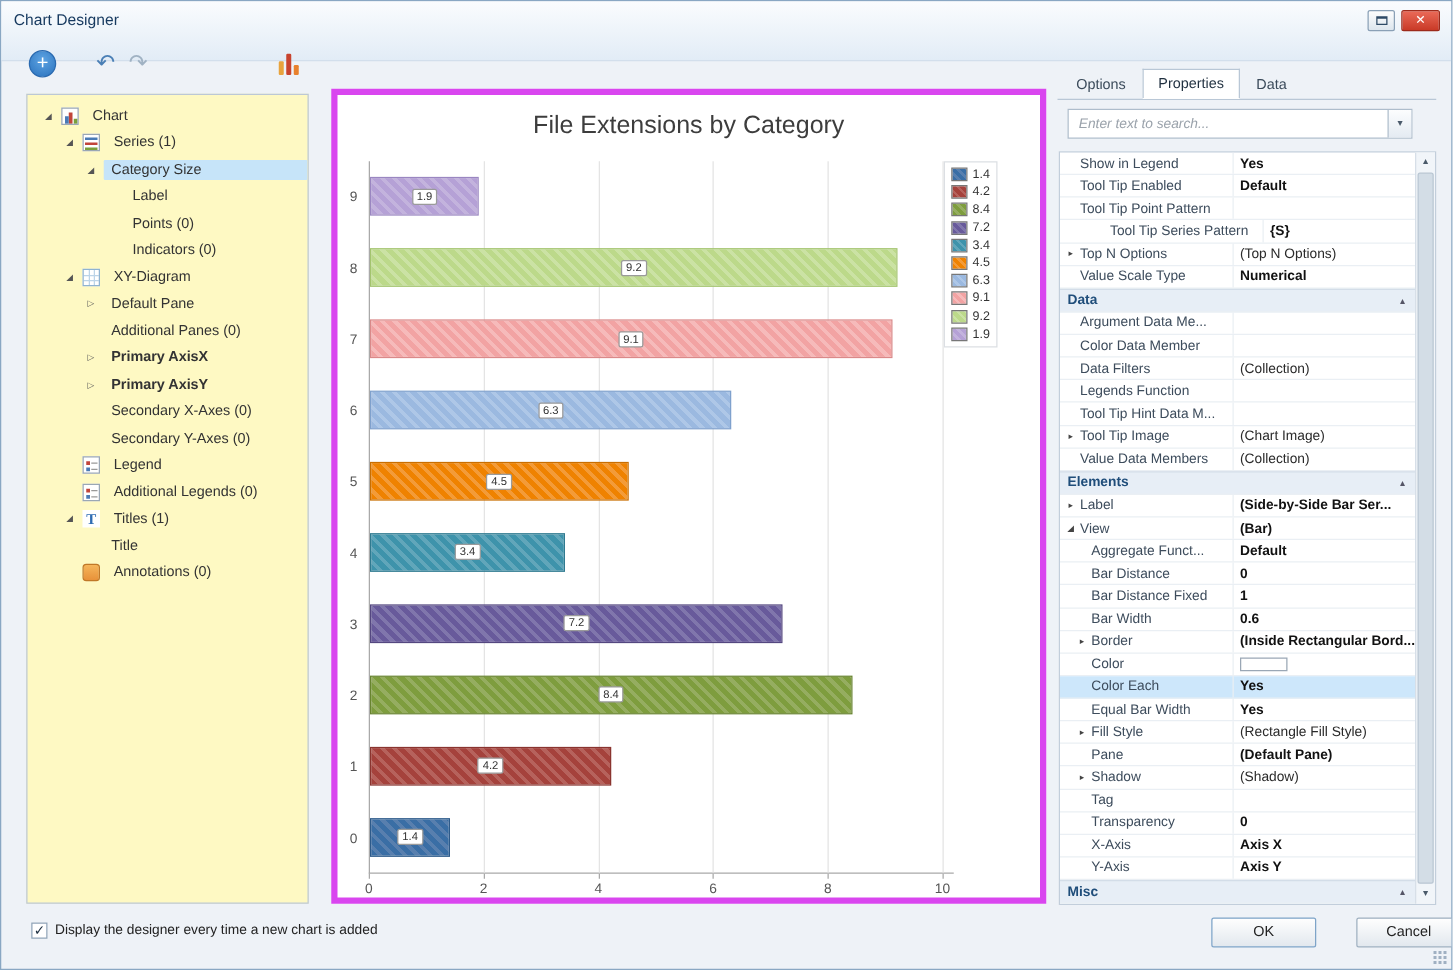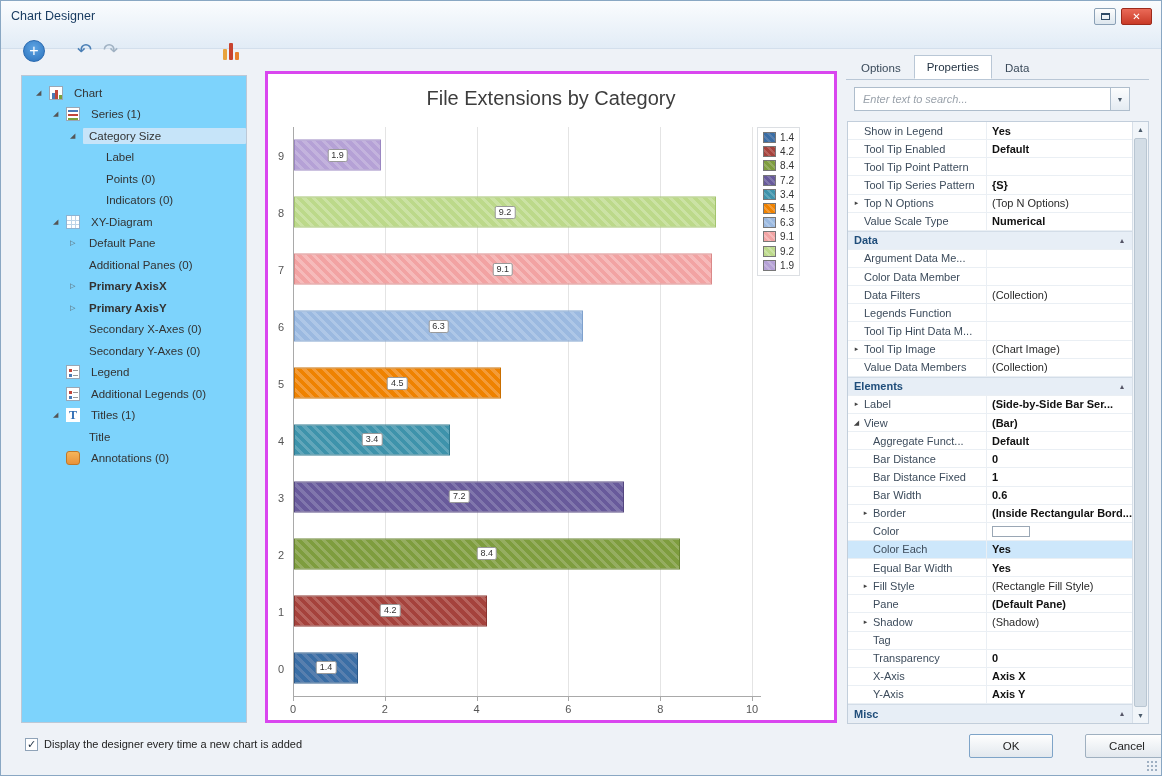--- a/index.html
+++ b/index.html
@@ -22,21 +22,21 @@
   .toolbar { position:absolute; left:0; top:31px; right:0; height:38px; }
   .tb-add { position:absolute; left:22px; top:8px; width:22px; height:22px; border-radius:50%;
     background:radial-gradient(circle at 50% 35%, #5ea4e3, #2a72bd); border:1px solid #2a6ab0;
     color:#fff; font-size:16px; text-align:center; line-height:20px; }
   .tb-undo { position:absolute; left:76px; top:7px; font-size:18px; color:#4a7fb5; }
   .tb-redo { position:absolute; left:102px; top:7px; font-size:18px; color:#a0b2c3; }
   .tb-palette { position:absolute; left:220px; top:8px; width:22px; height:21px; }
   .tb-palette i { position:absolute; bottom:1px; width:4px; border-radius:1px; }
 
   
-  .tree-panel { position:absolute; left:20px; top:74px; width:226px; height:648px; background:#7dd3fc;
+  .tree-panel { position:absolute; left:20px; top:74px; width:226px; height:648px; background:#fef9c3;
     border:1px solid #bcc8d6; padding-top:6px; overflow:hidden; }
   .trow { display:flex; align-items:center; height:21.5px; font-size:11.5px; color:#333; }
   .trow.bold .tlabel { font-weight:bold; }
   .tarrow { width:13px; font-size:7px; color:#555; flex:none; }
   .ticon { width:14px; height:14px; margin-right:5px; flex:none; background:#fff; }
   .tlabel { padding:2px 6px; white-space:nowrap; border-radius:1px; }
   .tsel { background:#c6e4f9; flex:1; }
   .ti-chart { border:1px solid #9aa7b5;
     background-image:linear-gradient(#4a7ab5,#4a7ab5),linear-gradient(#c2453a,#c2453a),linear-gradient(#7aa03c,#7aa03c);
     background-size:3px 6px,3px 9px,3px 4px; background-position:2px 6px,5px 3px,9px 8px; background-repeat:no-repeat; }
@@ -47,21 +47,21 @@
     background-image:linear-gradient(#bcd4e8,#bcd4e8),linear-gradient(#bcd4e8,#bcd4e8),linear-gradient(#bcd4e8,#bcd4e8),linear-gradient(#bcd4e8,#bcd4e8);
     background-size:12px 1px,12px 1px,1px 12px,1px 12px; background-position:0 4px,0 8px,4px 0,8px 0; background-repeat:no-repeat; }
   .ti-legend { border:1px solid #9aa7b5;
     background-image:linear-gradient(#c2453a,#c2453a),linear-gradient(#999,#999),linear-gradient(#4a7ab5,#4a7ab5),linear-gradient(#999,#999);
     background-size:3px 3px,5px 1px,3px 3px,5px 1px; background-position:2px 3px,6px 4px,2px 8px,6px 9px; background-repeat:no-repeat; }
   .ti-title { border:none; color:#2f6cb3; font:bold 12px "Liberation Serif", serif; text-align:center; line-height:14px; }
   .ti-annotation { background:linear-gradient(#f5b55a,#e8923a); border:1px solid #c07828; border-radius:3px; }
 
   
   .chart-panel { position:absolute; left:264px; top:70px; width:572px; height:652px; background:#fff;
-    border:3px solid #d946ef; }
+    border:5px solid #d946ef; }
   .chart-title { position:absolute; top:13px; left:0; right:0; text-align:center; font-size:20px; color:#3d3d3d; }
   .plot { position:absolute; left:25px; top:53px; width:468px; height:570px; border-left:1px solid #a9a9a9;
     border-bottom:1px solid #a9a9a9; display:flex; flex-direction:column; }
   .gridline { position:absolute; top:0; bottom:0; width:1px; background:#e4e4e4; }
   .bar-row { position:relative; flex:1; }
   .bar { position:absolute; left:0; top:50%; transform:translateY(-50%); height:31px; border:1px solid; }
   .bar-label { position:absolute; left:50%; top:50%; transform:translate(-50%,-50%); background:#fff;
     border:1px solid #9a9a9a; border-radius:2px; font-size:9px; line-height:11px; padding:0 3px; color:#333; white-space:nowrap; }
   .y-labels { position:absolute; left:0; top:53px; width:21px; height:570px; display:flex; flex-direction:column; }
   .y-label { flex:1; display:flex; align-items:center; justify-content:flex-end; padding-right:5px; font-size:11px; color:#555; }
@@ -397,21 +397,21 @@
           <div class="pvalue bold">Default</div>
         </div>
         <div class="prow">
           <div class="pname" style="padding-left: 3px;">
             <span class="parrow"></span>
             <span>Tool Tip Point Pattern</span>
           </div>
           <div class="pvalue"></div>
         </div>
         <div class="prow">
-          <div class="pname" style="padding-left: 3px;">
+          <div class="pname" style="padding-left: 3px; margin-left: 24px;">
             <span class="parrow"></span>
             <span>Tool Tip Series Pattern</span>
           </div>
           <div class="pvalue bold">{S}</div>
         </div>
         <div class="prow">
           <div class="pname" style="padding-left: 3px;">
             <span class="parrow">▸</span>
             <span>Top N Options</span>
           </div>

